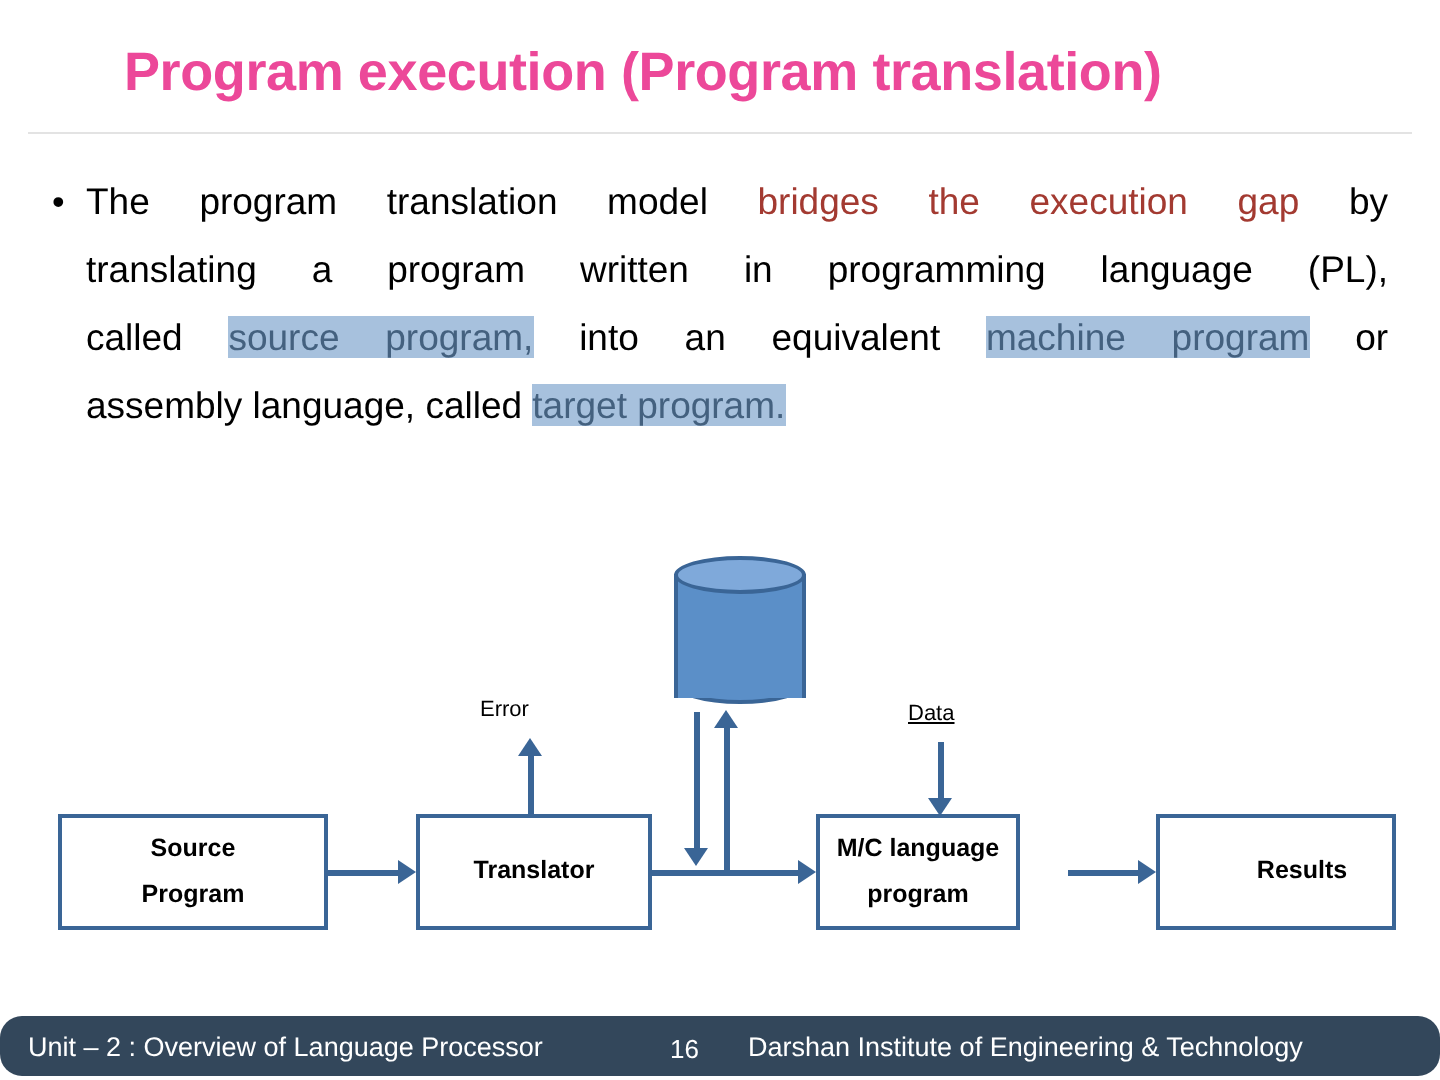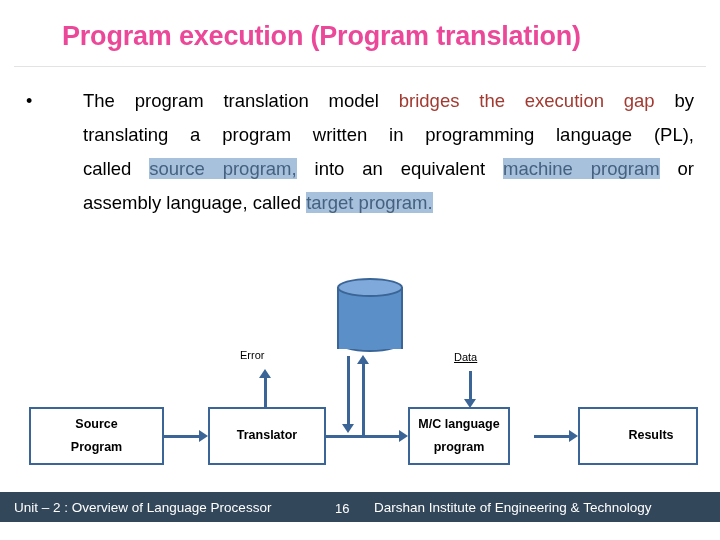--- a/index.html
+++ b/index.html
@@ -57,21 +57,20 @@
     line-height: 34px;
     color: #000000;
     text-align: left;
   }
   .bullet-text {
     flex: 1 1 auto;
     font-size: 18.5px;
     line-height: 34px;
     text-align: justify;
     color: #000000;
-    margin-left: 40px;
   }
   .bullet-text .line {
     display: block;
     text-align: justify;
   }
   .bullet-text .line.stretch {
     text-align-last: justify;
   }
   .hl-red {
     color: #a33a31;
@@ -181,25 +180,26 @@
     position: absolute;
     font-size: 11px;
     color: #000000;
     white-space: nowrap;
   }
 
   
   #footer-bar {
     position: absolute;
     left: 0;
-    top: 492px;
+    top: 508px;
     width: 720px;
     height: 30px;
     background: #33475b;
     color: #ffffff;
+    border-radius: 11px;
   }
   #footer-unit {
     position: absolute;
     left: 14px;
     top: 8px;
     font-size: 13.5px;
     white-space: nowrap;
   }
   #footer-page {
     position: absolute;

